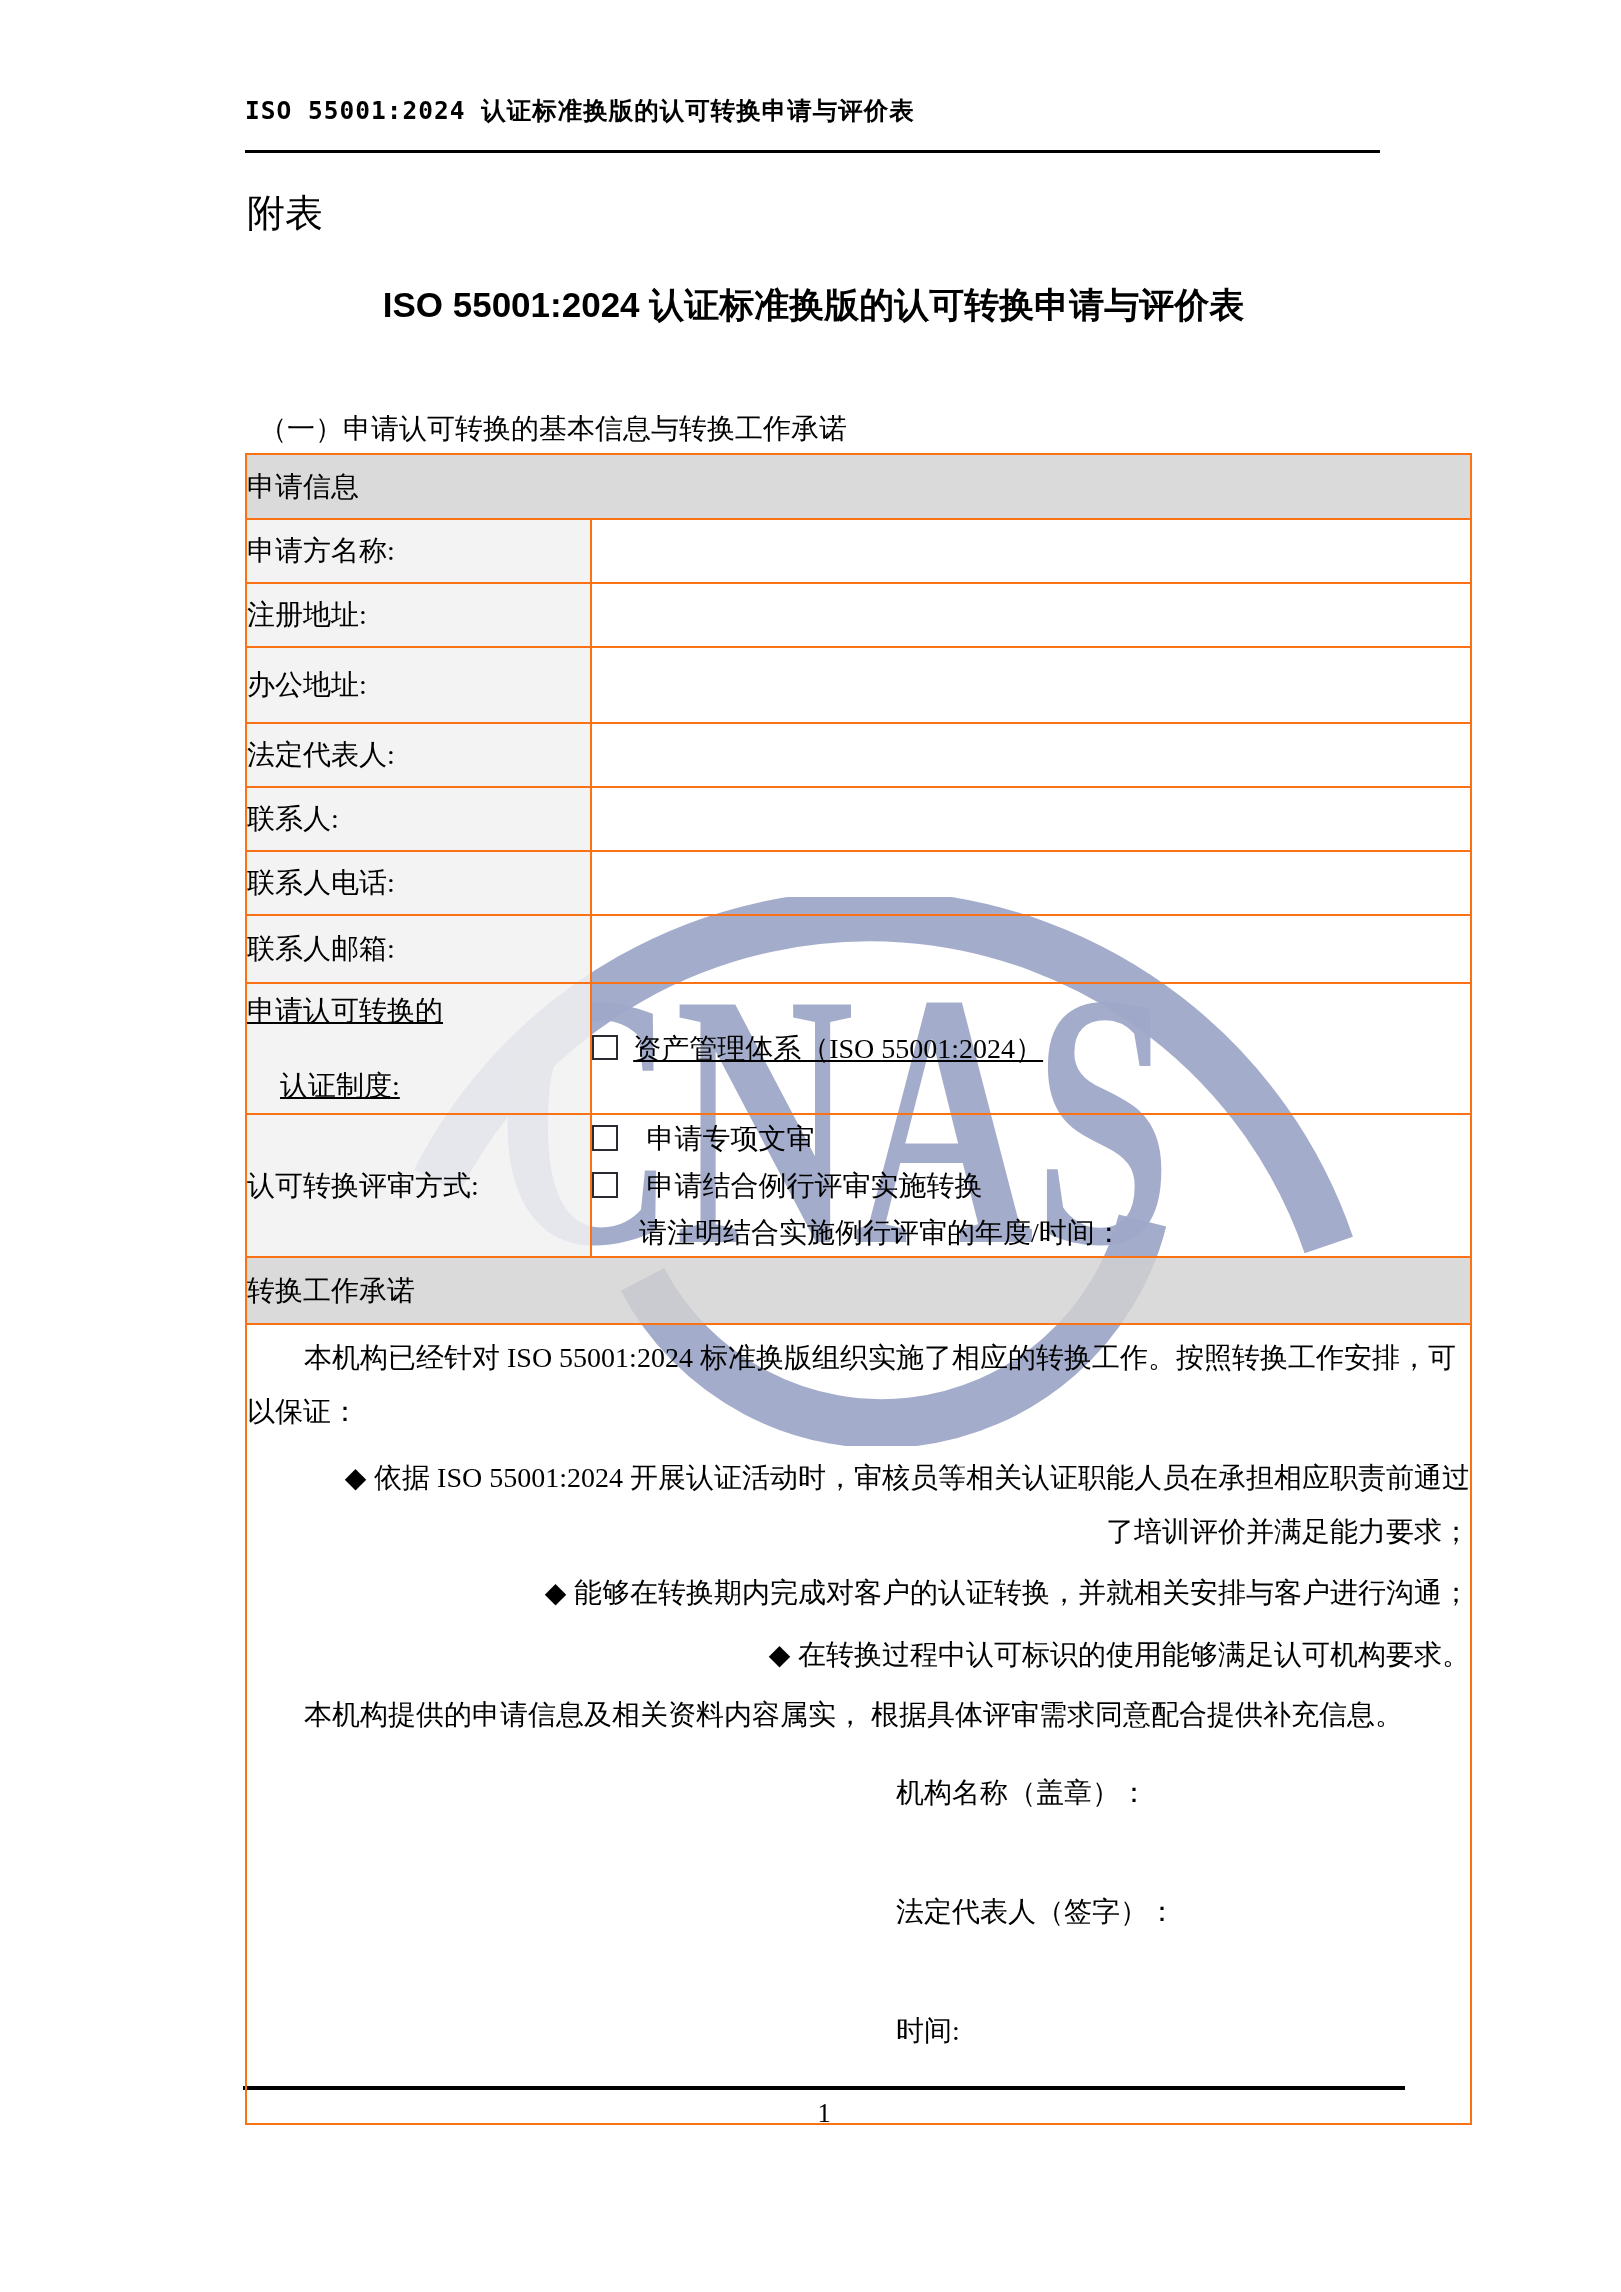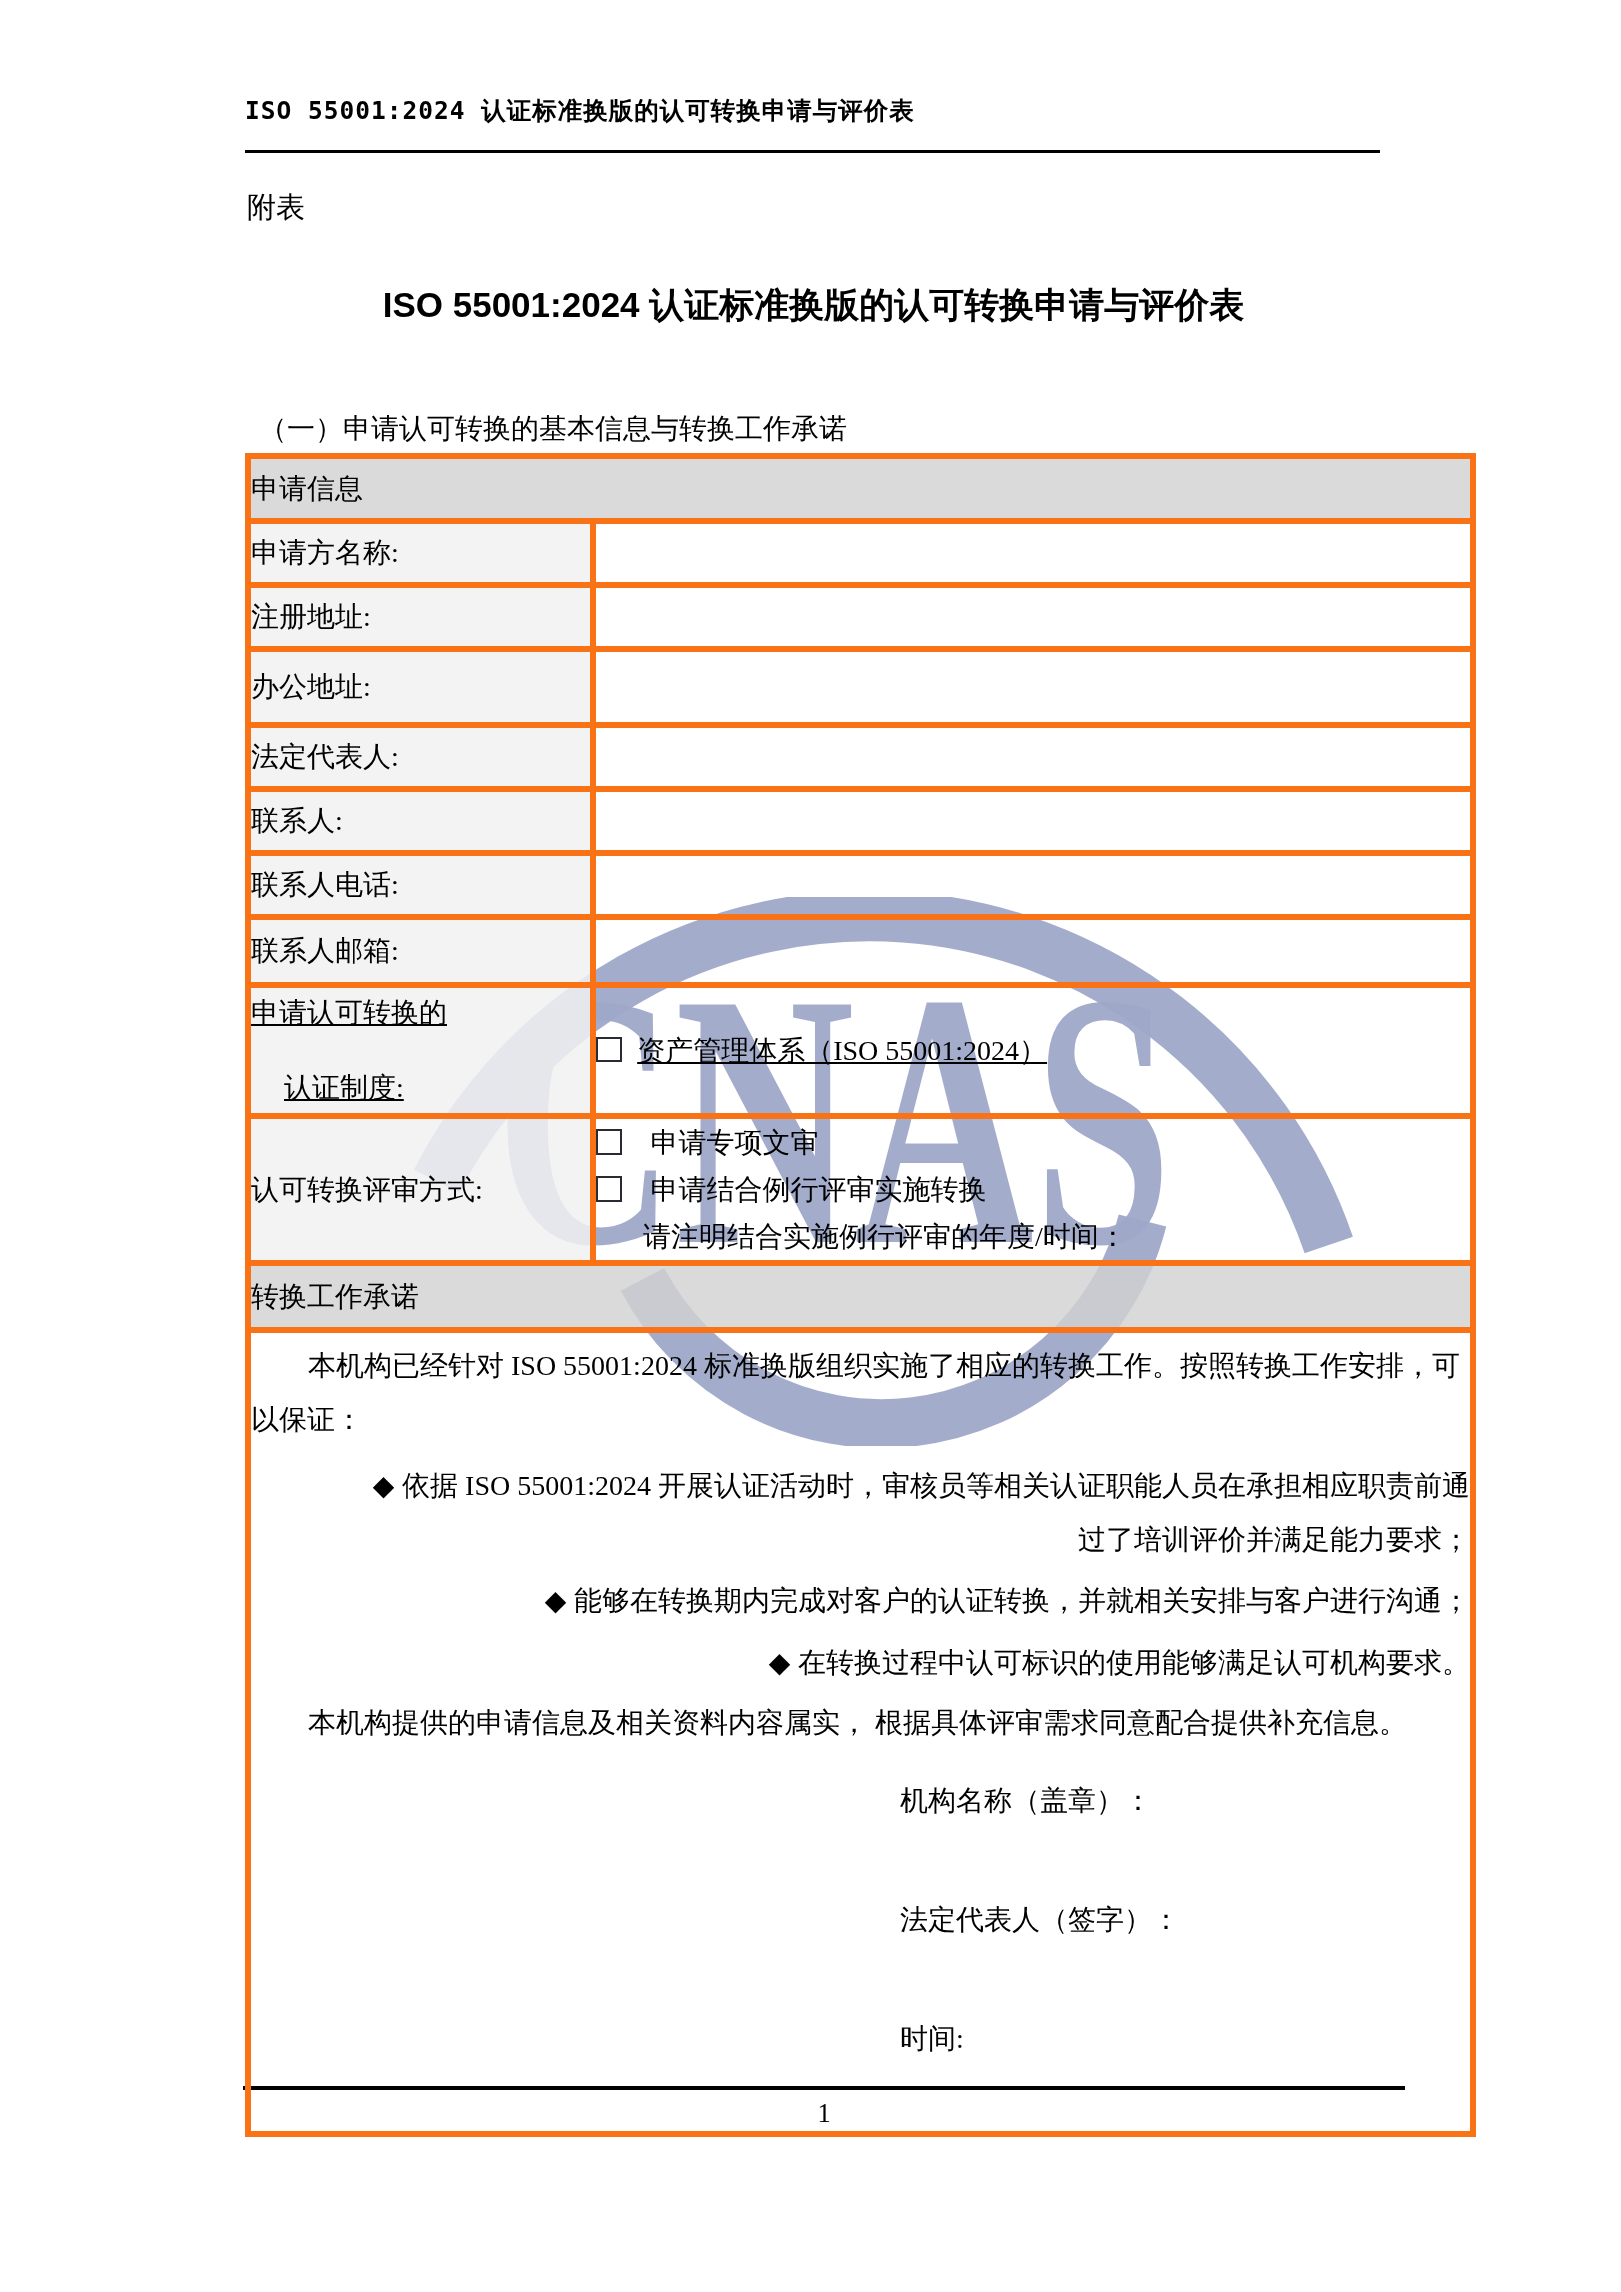--- a/index.html
+++ b/index.html
@@ -8,37 +8,37 @@
     background:#ffffff; overflow:hidden;
     font-family:"Liberation Serif","DejaVu Serif",serif; color:#000;
   }
   
   .doc-header {
     position:absolute; left:245px; top:94px; width:1135px;
     font-family:"DejaVu Sans Mono","Liberation Mono",monospace;
     font-size:24.5px; font-weight:600; letter-spacing:1px; white-space:nowrap;
   }
   .header-rule { position:absolute; left:245px; top:150px; width:1135px; height:2.9px; background:#000; }
-  .attachment-label { position:absolute; left:247px; top:188px; font-size:29px; }
+  .attachment-label { position:absolute; left:247px; top:188px; font-size:38px; }
   .doc-title {
     position:absolute; left:196px; top:282px; width:1235px; text-align:center;
     font-family:"Liberation Sans","DejaVu Sans",sans-serif;
     font-size:35px; font-weight:bold; white-space:nowrap;
   }
   .section-heading { position:absolute; left:259px; top:410px; font-size:28px; white-space:nowrap; }
 
   
   .watermark { position:absolute; left:412px; top:897px; width:961px; height:549px; z-index:1; }
 
   
   table.app-table {
     position:absolute; left:245px; top:453px; width:1225px; z-index:2;
     border-collapse:collapse; table-layout:fixed; font-size:28px;
   }
-  table.app-table td { border:6px solid #f97316; padding:0; vertical-align:middle; }
+  table.app-table td { border:2px solid #f97316; padding:0; vertical-align:middle; }
   col.c-label { width:345px; }
   col.c-value { width:880px; }
 
   td.band  { background:rgba(210,210,210,0.82); padding-left:27.4px; font-size:28px; }
   td.label { background:rgba(241,241,241,0.86); padding-left:27.4px; }
   td.value { background:transparent; }
 
   td.label-tall { vertical-align:top; padding-top:11.8px; }
   .label-line { display:block; }
   .label-line + .label-line { margin-top:37px;padding-left:33px; }

